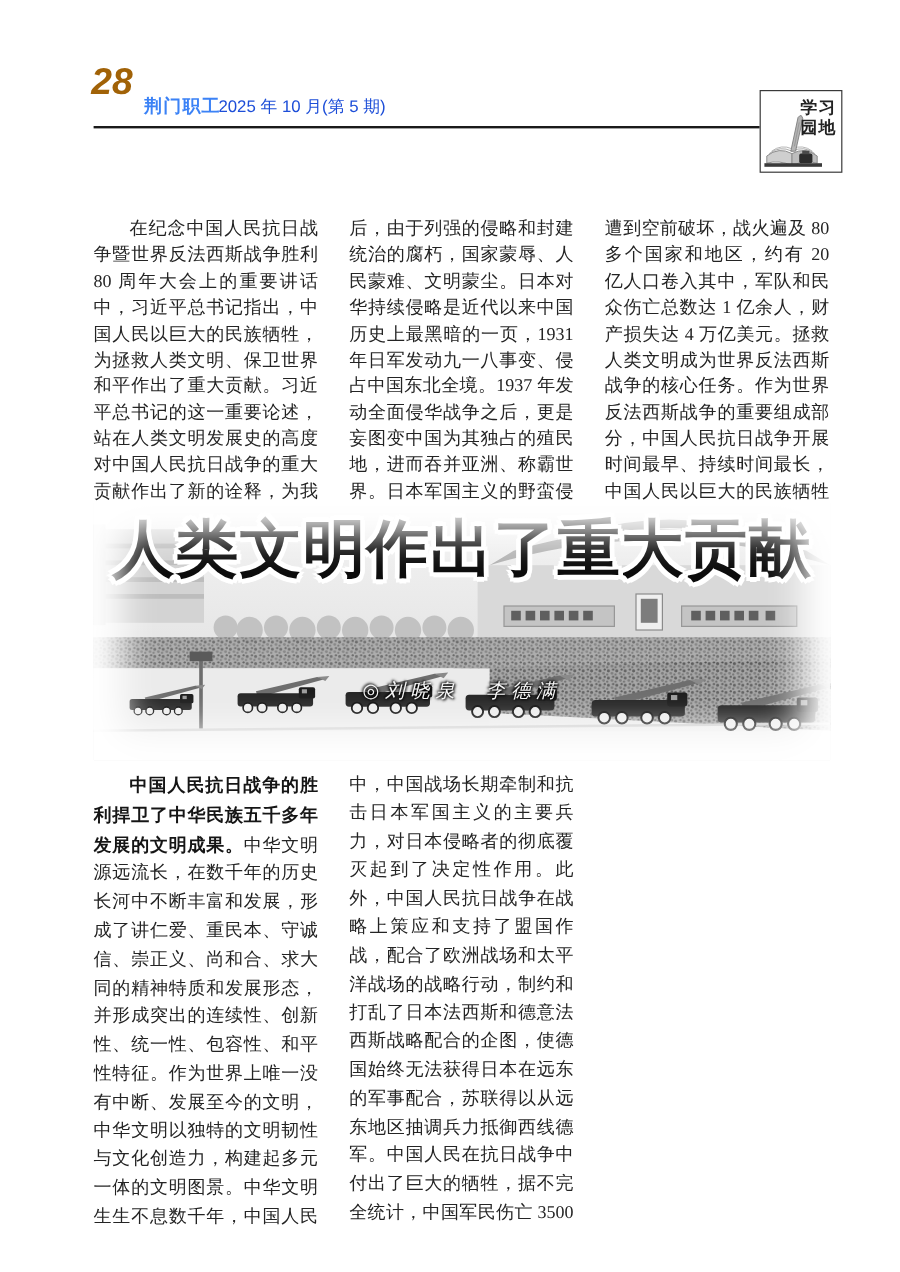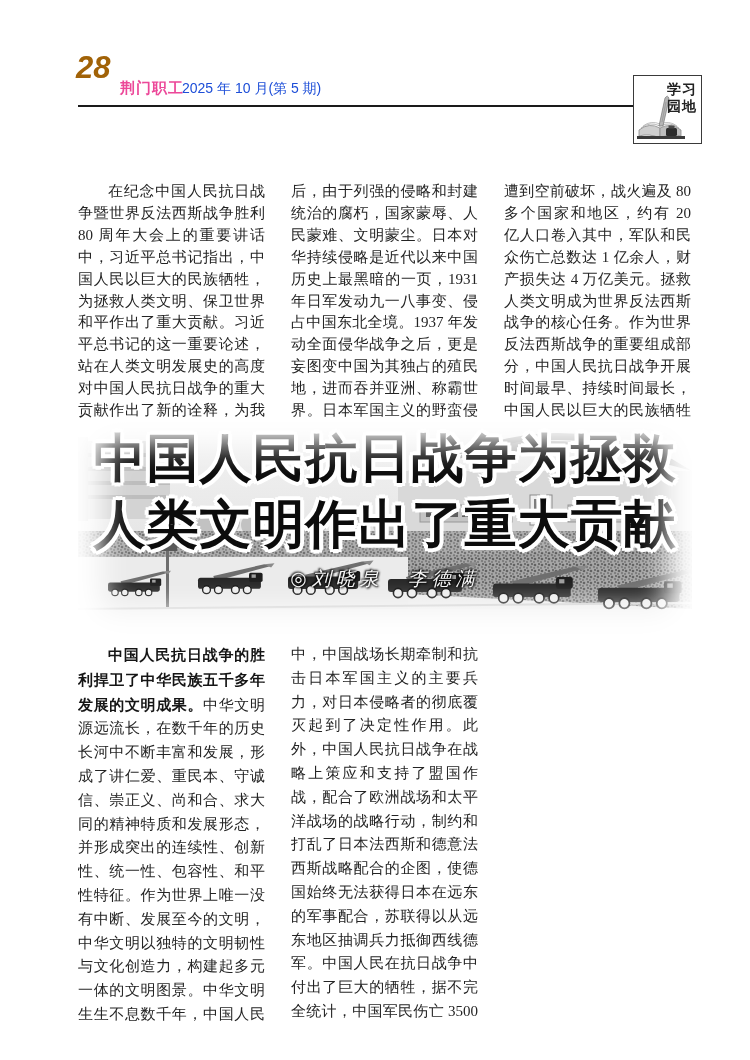--- a/index.html
+++ b/index.html
@@ -9,21 +9,21 @@
     overflow:hidden;
   }
   
   .page-number{
     position:absolute;left:76px;top:52px;font-size:31px;line-height:31px;
     font-style:italic;font-weight:bold;
     font-family:"Liberation Sans","DejaVu Sans",sans-serif;color:#a16207;
   }
   .journal-name{
     position:absolute;left:120px;top:79px;font-size:15px;font-weight:bold;
-    font-family:"Liberation Sans","DejaVu Sans",sans-serif;color:#ec4899;letter-spacing:1px;
+    font-family:"Liberation Sans","DejaVu Sans",sans-serif;color:#3b82f6;letter-spacing:1px;
   }
   .issue-info{
     position:absolute;left:182px;top:80px;font-size:14px;color:#1d4ed8;
     font-family:"Liberation Sans","DejaVu Sans",sans-serif;
   }
   .header-rule{
     position:absolute;left:78px;top:105px;width:556px;height:2px;background:#1a1a1a;
   }
   
   .corner-badge{
@@ -67,21 +67,21 @@
     position:absolute;left:0;top:6px;width:100%;text-align:center;
     font-family:"Liberation Sans","DejaVu Sans",sans-serif;
     font-weight:900;font-size:52px;line-height:66px;letter-spacing:1px;color:#0c0c0c;
     text-shadow:
       -4px 0 0 #fff, 4px 0 0 #fff, 0 -4px 0 #fff, 0 4px 0 #fff,
       -3px -3px 0 #fff, 3px -3px 0 #fff, -3px 3px 0 #fff, 3px 3px 0 #fff;
   }
   .banner-byline{
     position:absolute;left:0;top:147px;width:100%;text-align:center;
     font-family:"Liberation Serif","DejaVu Serif",serif;font-style:italic;
-    font-size:19px;letter-spacing:5px;color:#f7f7f7;
+    font-size:16px;letter-spacing:5px;color:#f7f7f7;
     text-shadow:0 0 3px #000,1px 1px 2px #000,-1px -1px 2px #000;
   }
 </style>
 </head>
 <body>
 
 <div class="page">
 
   <div>
     <div class="page-number">28</div>
@@ -215,21 +215,20 @@
 
       <use href="#tel" transform="translate(120,152) scale(0.85)"></use>
       <use href="#tel" transform="translate(210,150) scale(0.95)"></use>
       <use href="#tel" transform="translate(310,152) scale(1.0)"></use>
       <use href="#tel" transform="translate(415,156) scale(1.05)"></use>
       <use href="#tel" transform="translate(520,160) scale(1.1)"></use>
       <use href="#tel" transform="translate(30,158) scale(0.7)"></use>
     </svg>
 
     <div class="banner-title">
-      <div>中国人民抗日战争为拯救</div>
       <div>人类文明作出了重大贡献</div>
     </div>
     <div class="banner-byline">◎刘晓泉　李德满</div>
     <div class="fade"></div>
   </div>
 
   <div class="columns bottom-cols">
     <div class="col">
       <p class="indent"><span class="lead-bold">中国人民抗日战争的胜利捍卫了中华民族五千多年发展的文明成果。</span><span>中华文明源远流长，在数千年的历史长河中不断丰富和发展，形成了讲仁爱、重民本、守诚信、崇正义、尚和合、求大同的精神特质和发展形态，并形成突出的连续性、创新性、统一性、包容性、和平性特征。作为世界上唯一没有中断、发展至今的文明，中华文明以独特的文明韧性与文化创造力，构建起多元一体的文明图景。中华文明生生不息数千年，中国人民以非凡的创造力为人类文明进步作出了不可磨灭的贡献。但 1840 年以</span></p>
     </div>

